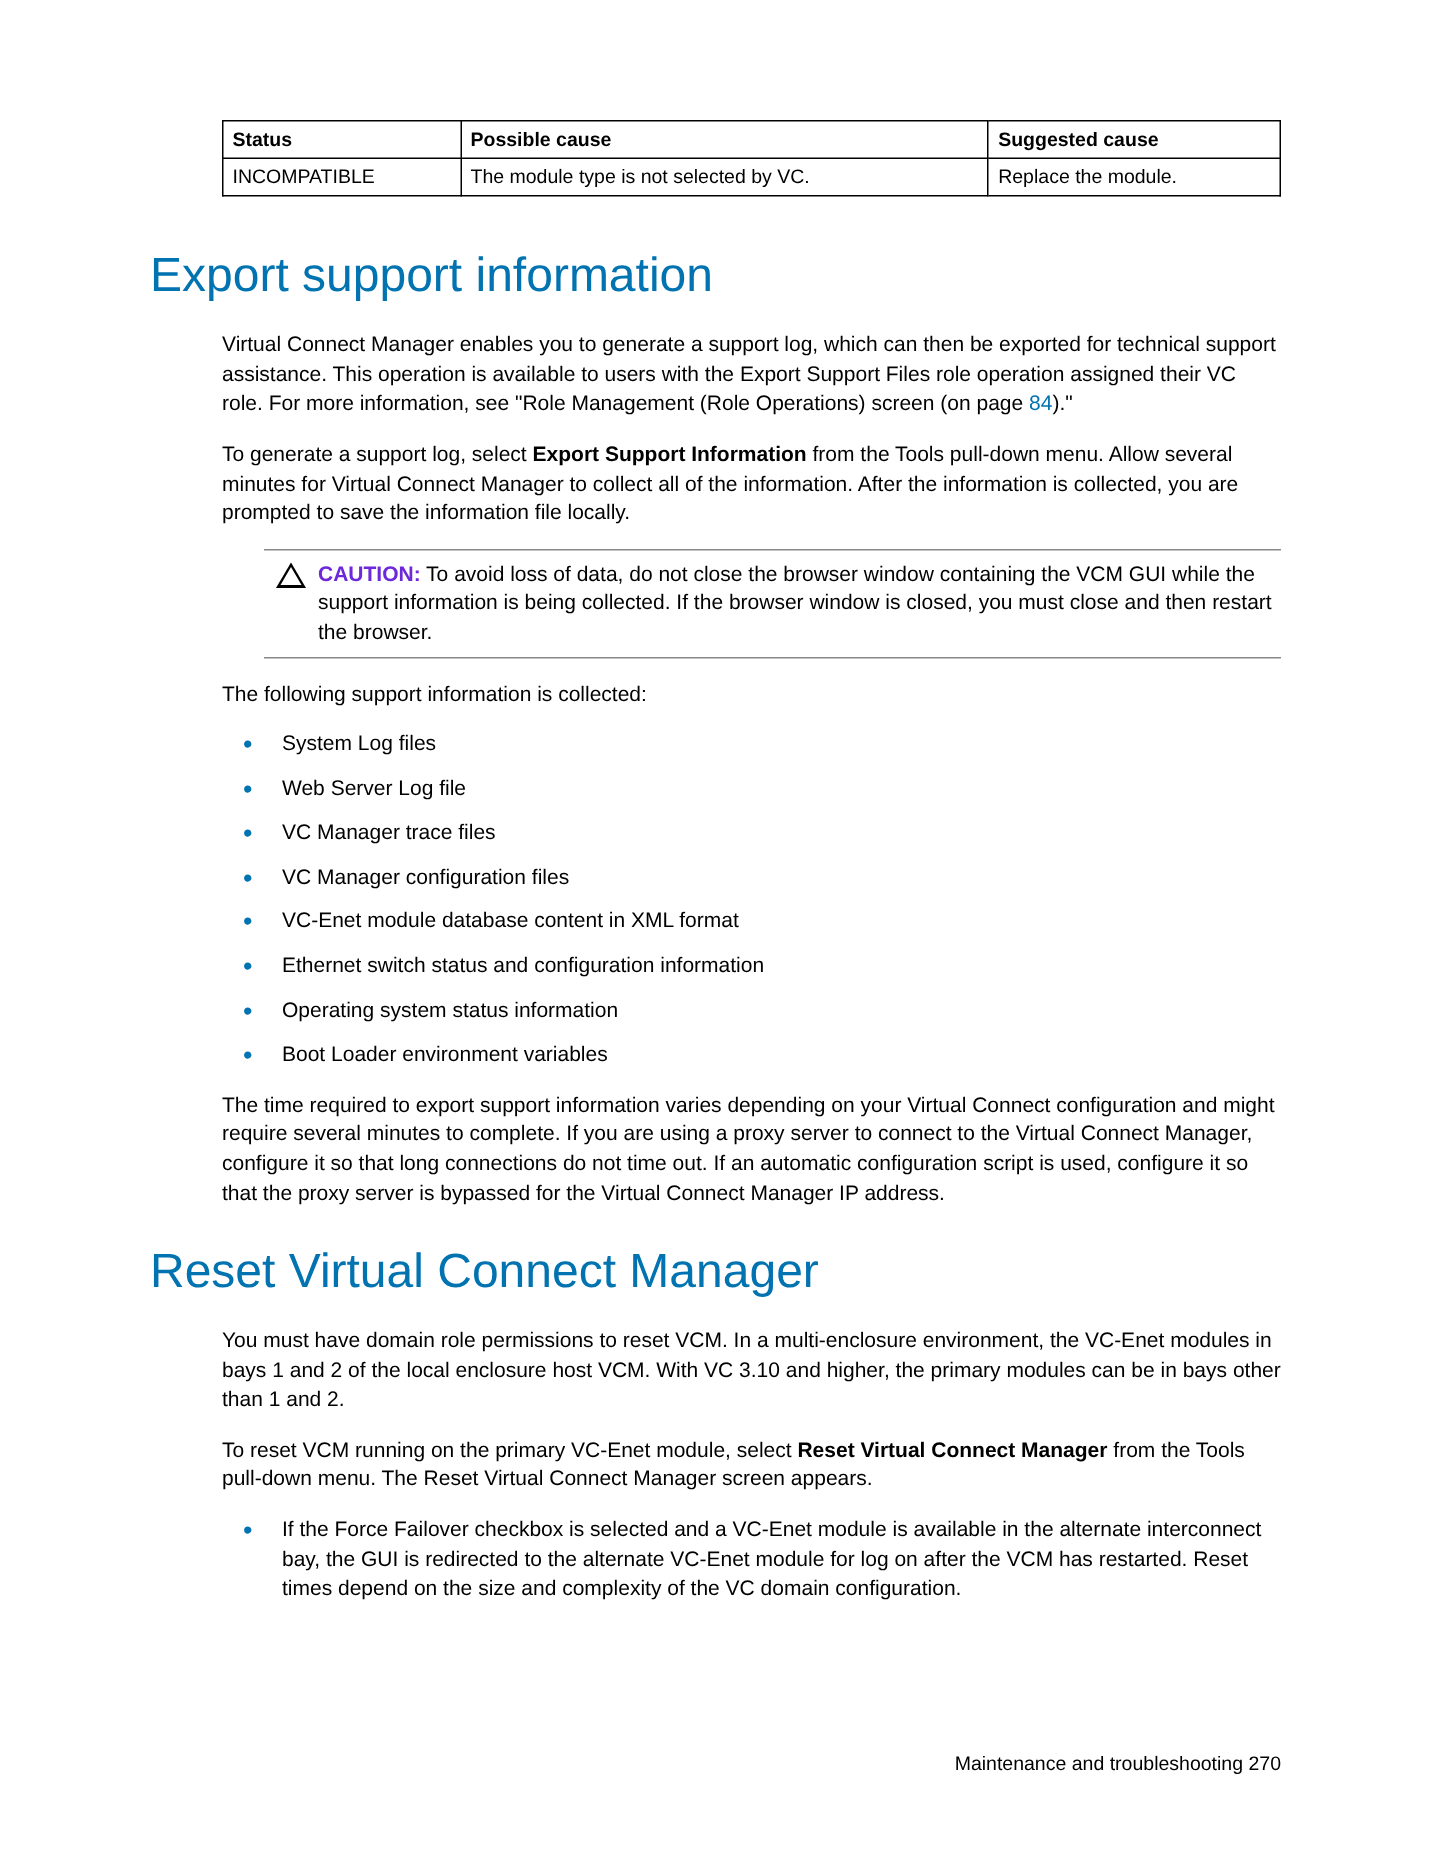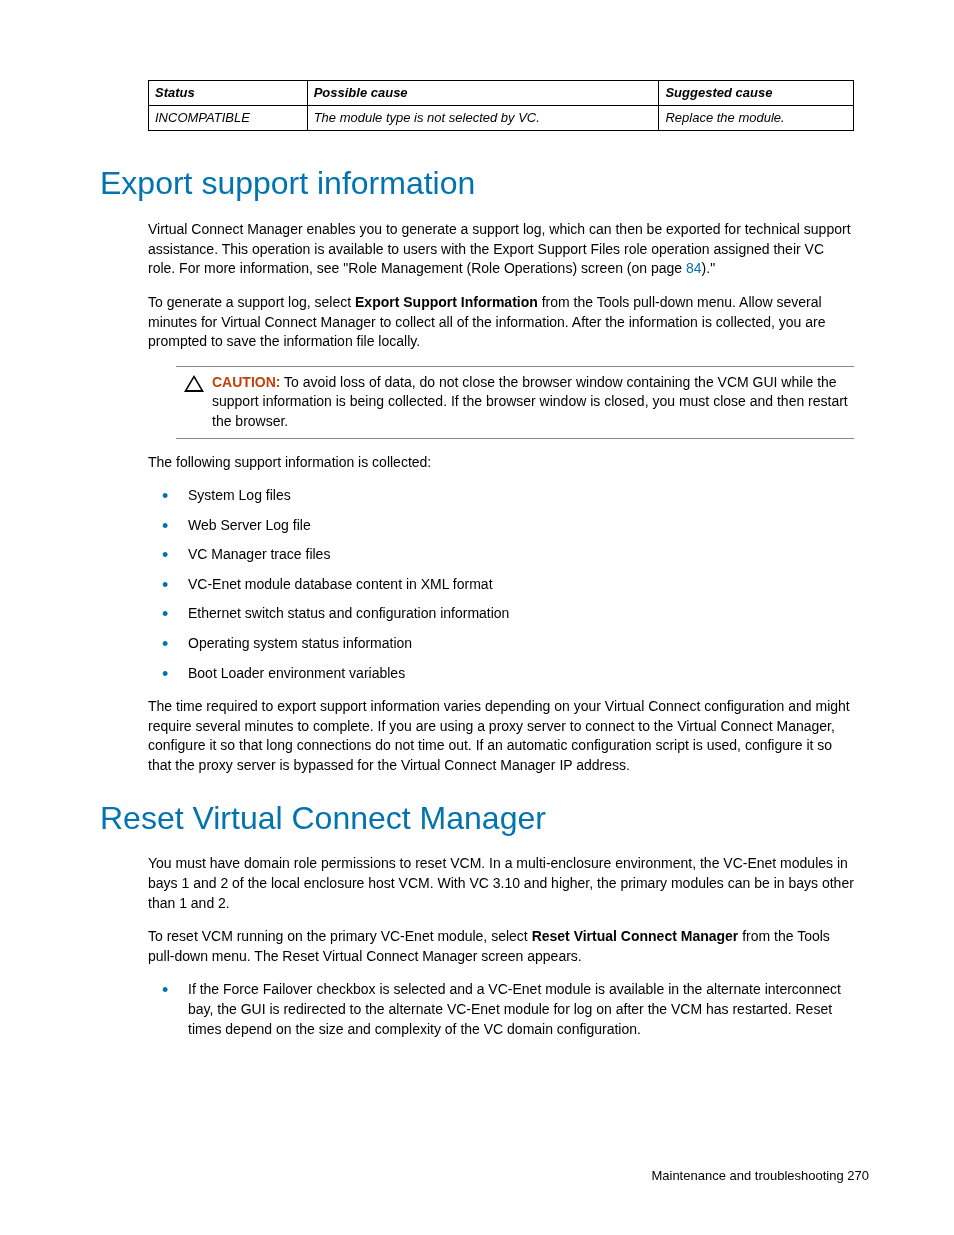--- a/index.html
+++ b/index.html
@@ -18,21 +18,20 @@
     box-sizing: border-box;
     position: relative;
   }
   .content {
     margin-left: 48px;
   }
   table.status-table {
     border-collapse: collapse;
     width: 100%;
     margin-bottom: 30px;
-    font-style: italic;
   }
   table.status-table th, table.status-table td {
     border: 1px solid #000;
     padding: 3px 6px;
     text-align: left;
     font-size: 13px;
   }
   table.status-table th {
     font-weight: bold;
   }
@@ -80,21 +79,21 @@
     width: 0;
     height: 0;
     border-left: 7px solid transparent;
     border-right: 7px solid transparent;
     border-bottom: 12px solid #fff;
   }
   .caution-text {
     flex: 1;
   }
   .caution-label {
-    color: #c2410c;
+    color: #6d28d9;
     font-weight: bold;
   }
   ul.bullets {
     list-style: none;
     padding: 0;
     margin: 0 0 14px 0;
   }
   ul.bullets li {
     position: relative;
     padding-left: 40px;
@@ -124,21 +123,21 @@
     content: "•";
     color: #0073b0;
     font-size: 18px;
     position: absolute;
     left: 14px;
     top: -2px;
   }
   .footer {
     position: absolute;
     bottom: 50px;
-    right: 85px;
+    right: 100px;
     font-size: 13px;
   }
 </style>
 </head>
 <body>
 
 <div class="page">
 
   <div class="content">
     <table class="status-table">
@@ -178,20 +177,21 @@
         <span class="caution-label">CAUTION:</span><span>   To avoid loss of data, do not close the browser window containing the VCM GUI while the support information is being collected. If the browser window is closed, you must close and then restart the browser.</span>
       </div>
     </div>
 
     <p>The following support information is collected:</p>
 
     <ul class="bullets">
       <li>System Log files</li>
       <li>Web Server Log file</li>
       <li>VC Manager trace files</li>
+      <li>VC Manager configuration files</li>
       <li>VC-Enet module database content in XML format</li>
       <li>Ethernet switch status and configuration information</li>
       <li>Operating system status information</li>
       <li>Boot Loader environment variables</li>
     </ul>
 
     <p>The time required to export support information varies depending on your Virtual Connect configuration and might require several minutes to complete. If you are using a proxy server to connect to the Virtual Connect Manager, configure it so that long connections do not time out. If an automatic configuration script is used, configure it so that the proxy server is bypassed for the Virtual Connect Manager IP address.</p>
   </div>
 
   <h1>Reset Virtual Connect Manager</h1>

